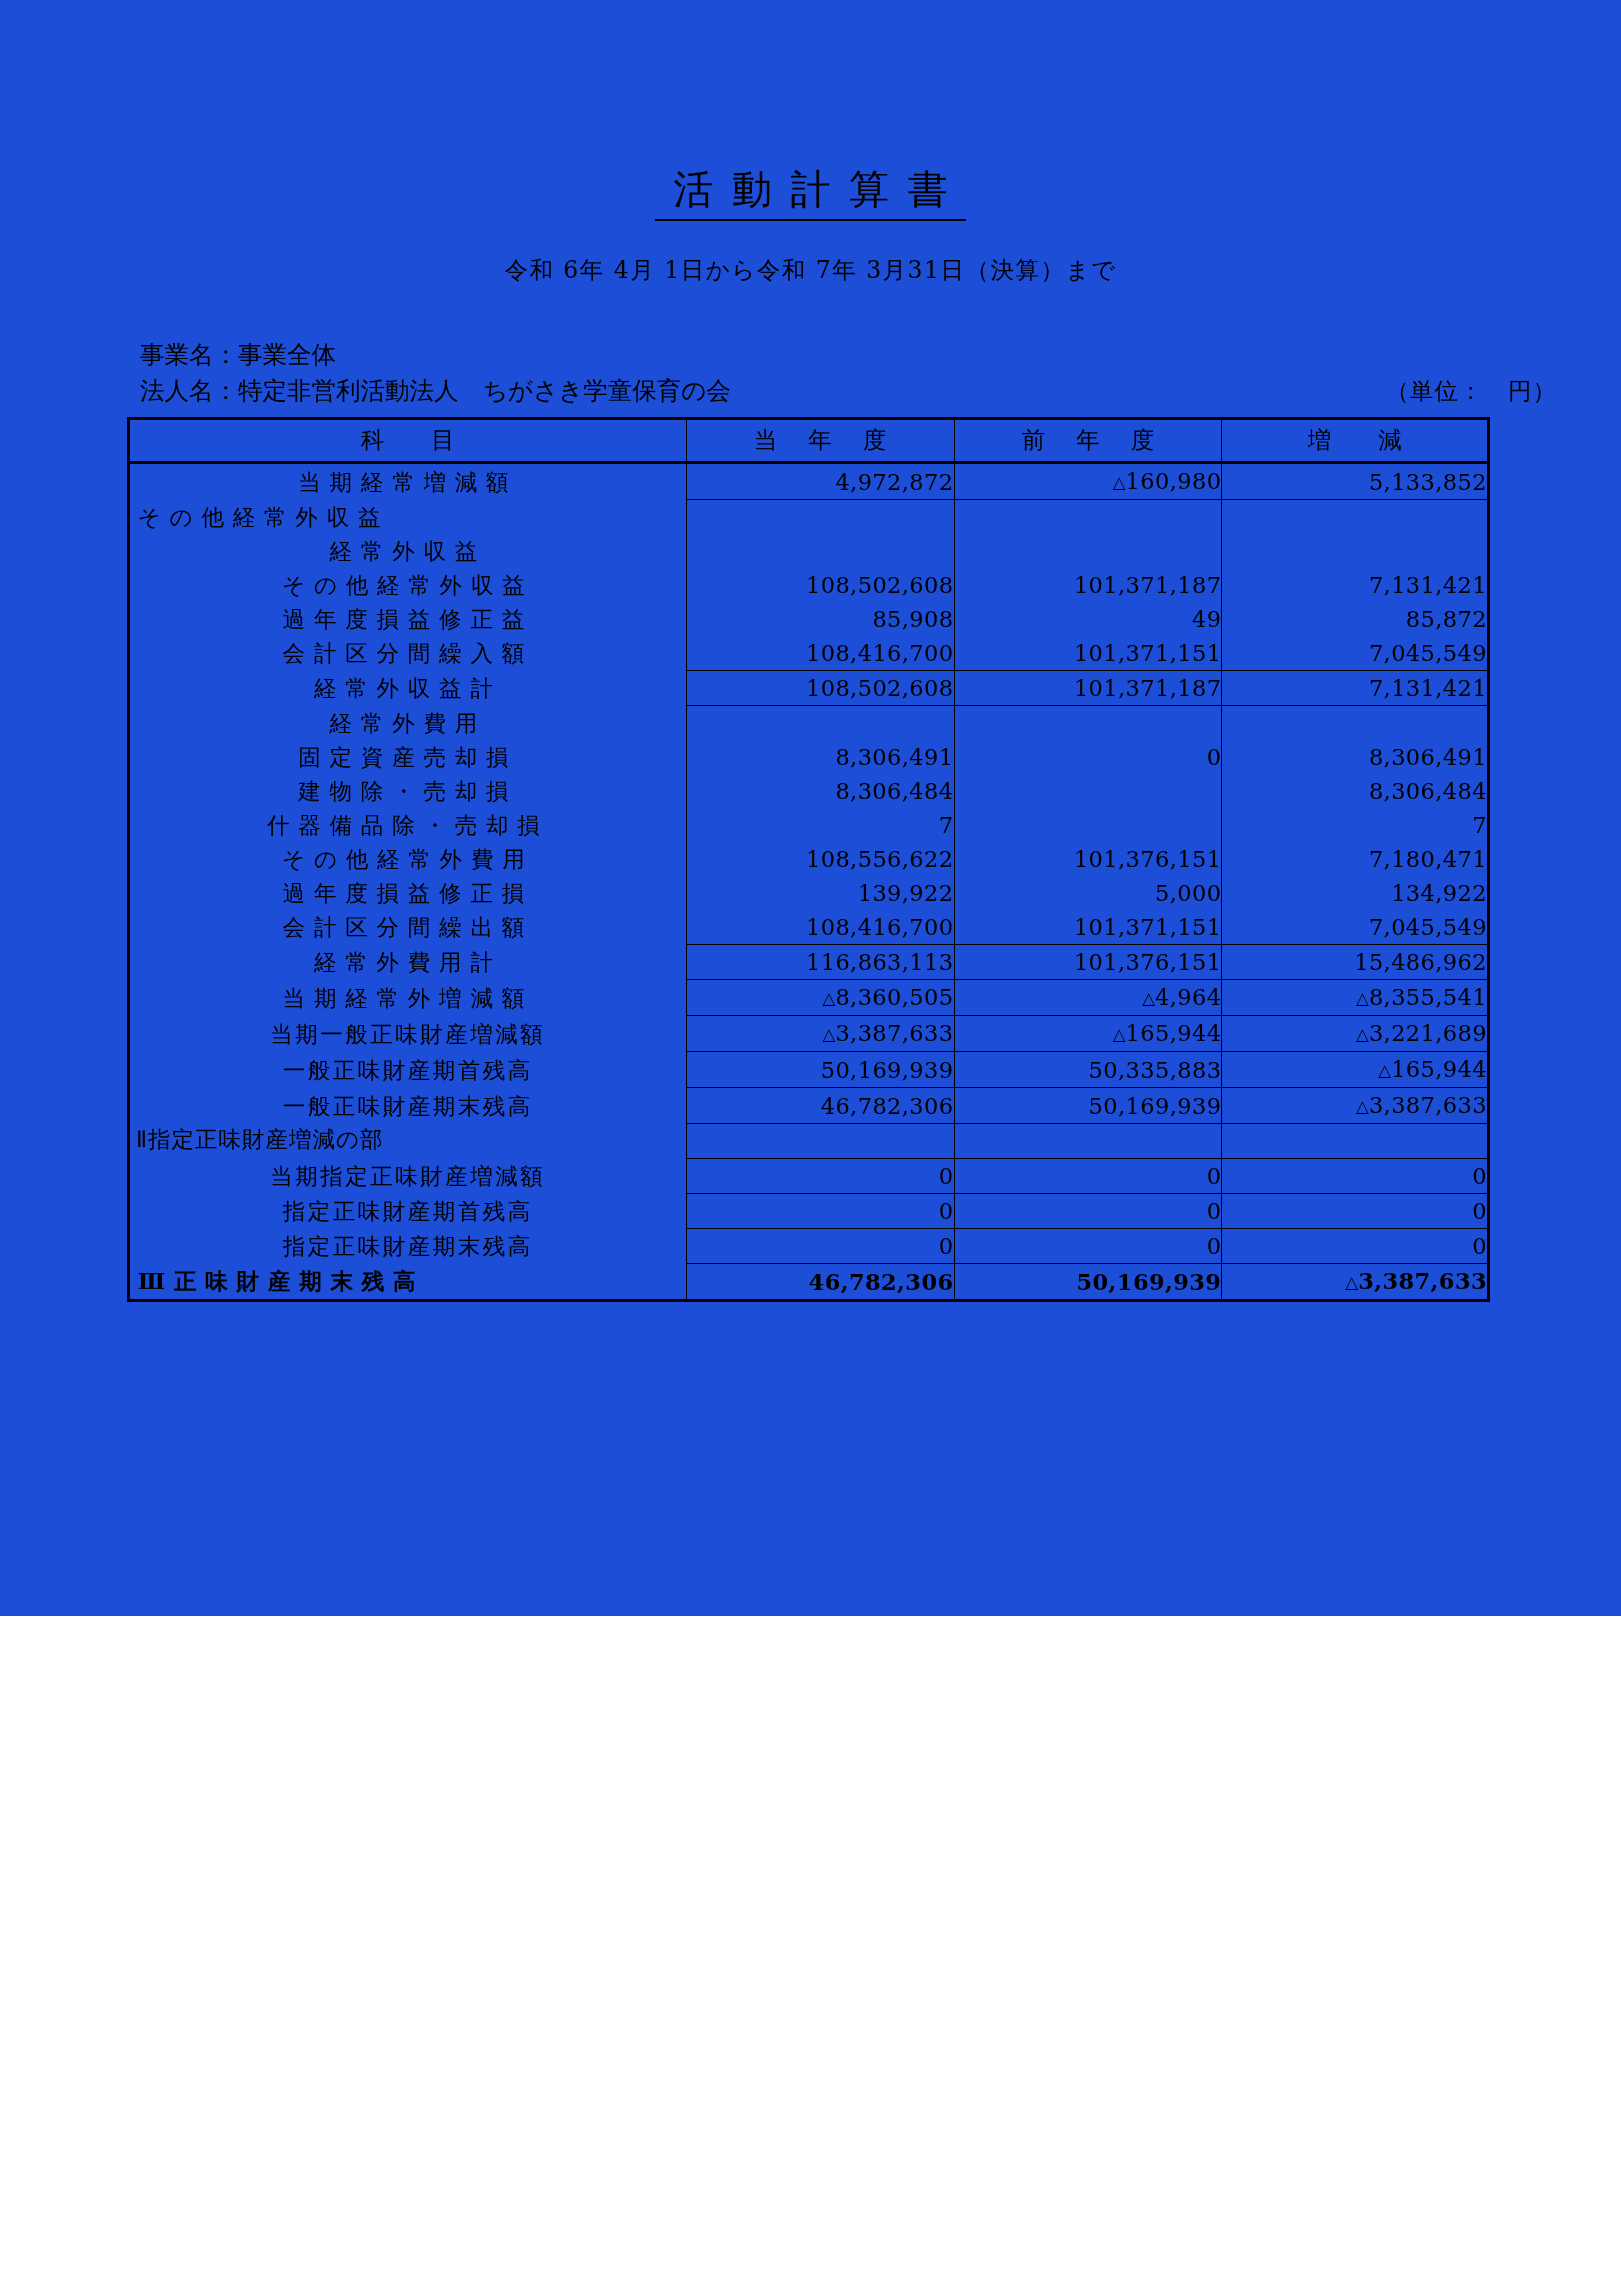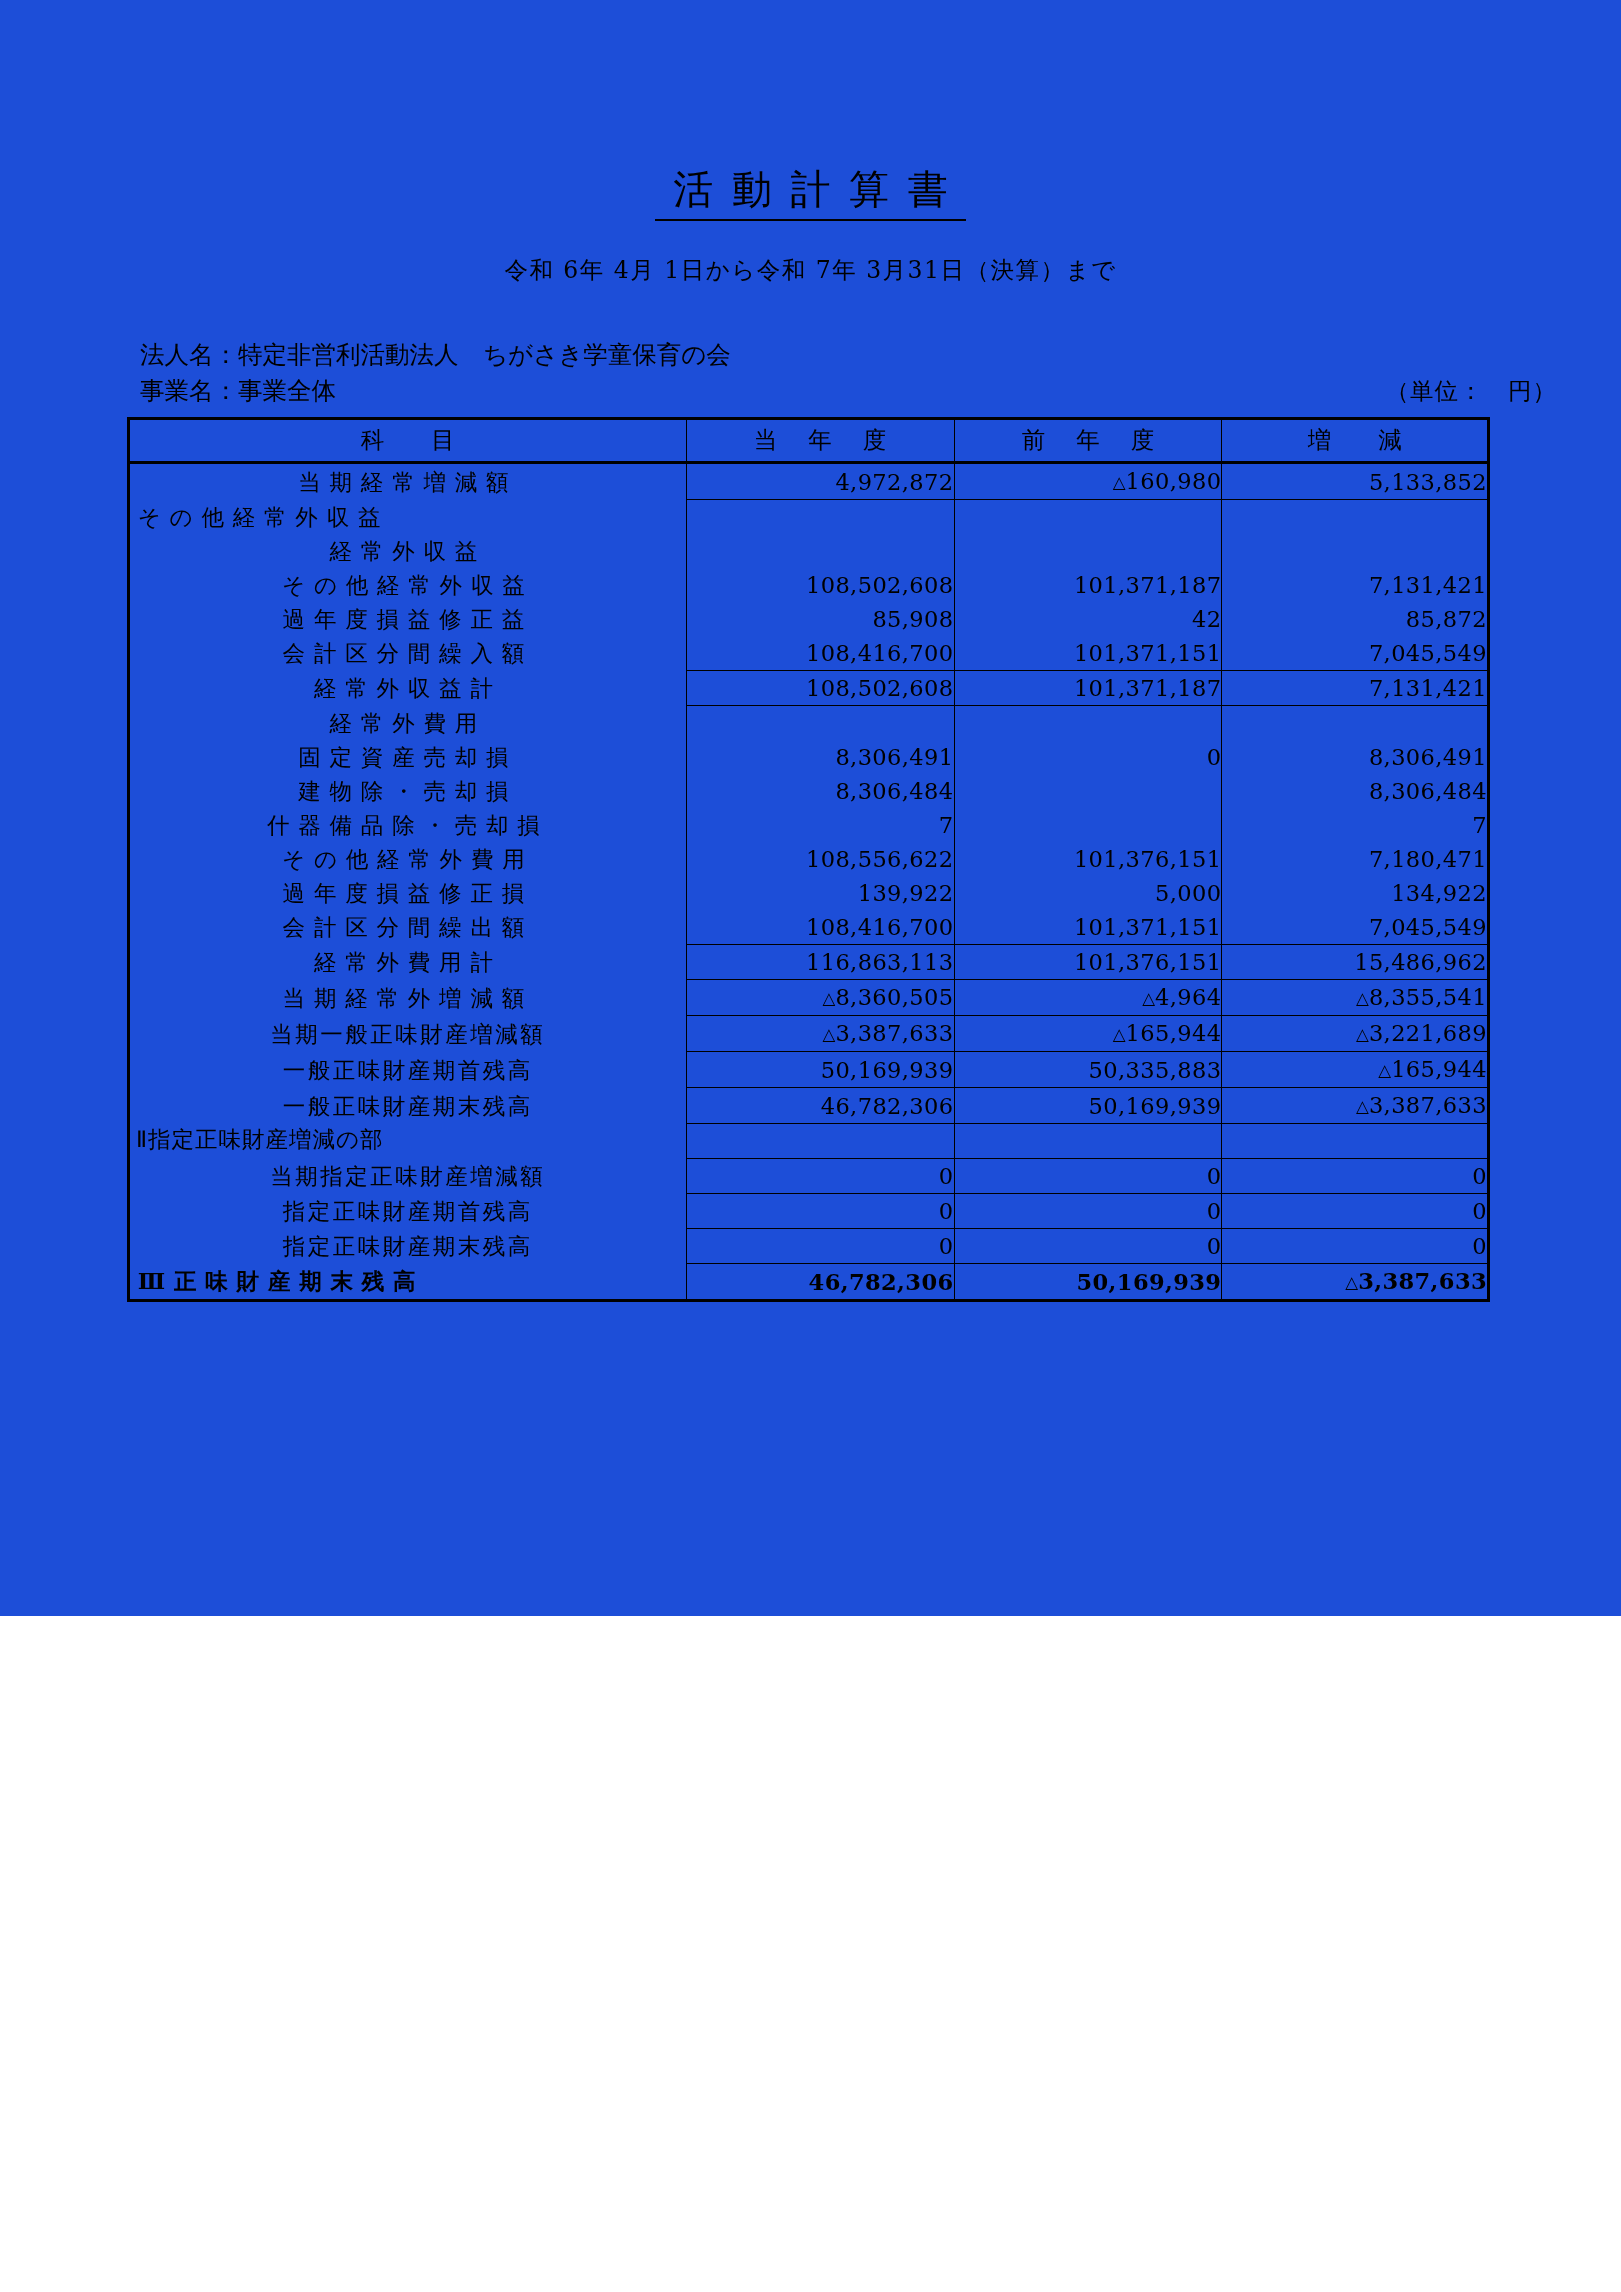--- a/index.html
+++ b/index.html
@@ -153,22 +153,22 @@
 
 <div class="page">
 
   <div class="title-wrap">
     <span class="doc-title">活動計算書</span>
   </div>
 
   <div class="doc-period">令和 6年 4月 1日から令和 7年 3月31日（決算）まで</div>
 
   <div class="info-block">
+    <div class="info-line">事業名：事業全体</div>
     <div class="info-line">法人名：特定非営利活動法人　ちがさき学童保育の会</div>
-    <div class="info-line">事業名：事業全体</div>
   </div>
 
   <div class="unit-line">（単位：　円）</div>
 
   <div class="table-wrap">
     <table class="fin">
       <colgroup>
         <col class="c-item">
           <col class="c-cur">
           <col class="c-prev">
@@ -203,21 +203,21 @@
           </tr>
           <tr>
             <td class="item">その他経常外収益</td>
             <td class="num">108,502,608</td>
             <td class="num">101,371,187</td>
             <td class="num">7,131,421</td>
           </tr>
           <tr>
             <td class="item">過年度損益修正益</td>
             <td class="num">85,908</td>
-            <td class="num">42</td>
+            <td class="num">49</td>
             <td class="num">85,872</td>
           </tr>
           <tr>
             <td class="item">会計区分間繰入額</td>
             <td class="num">108,416,700</td>
             <td class="num">101,371,151</td>
             <td class="num">7,045,549</td>
           </tr>
           <tr class="rule-top-nums rule-bottom-nums">
             <td class="item">経常外収益計</td>

